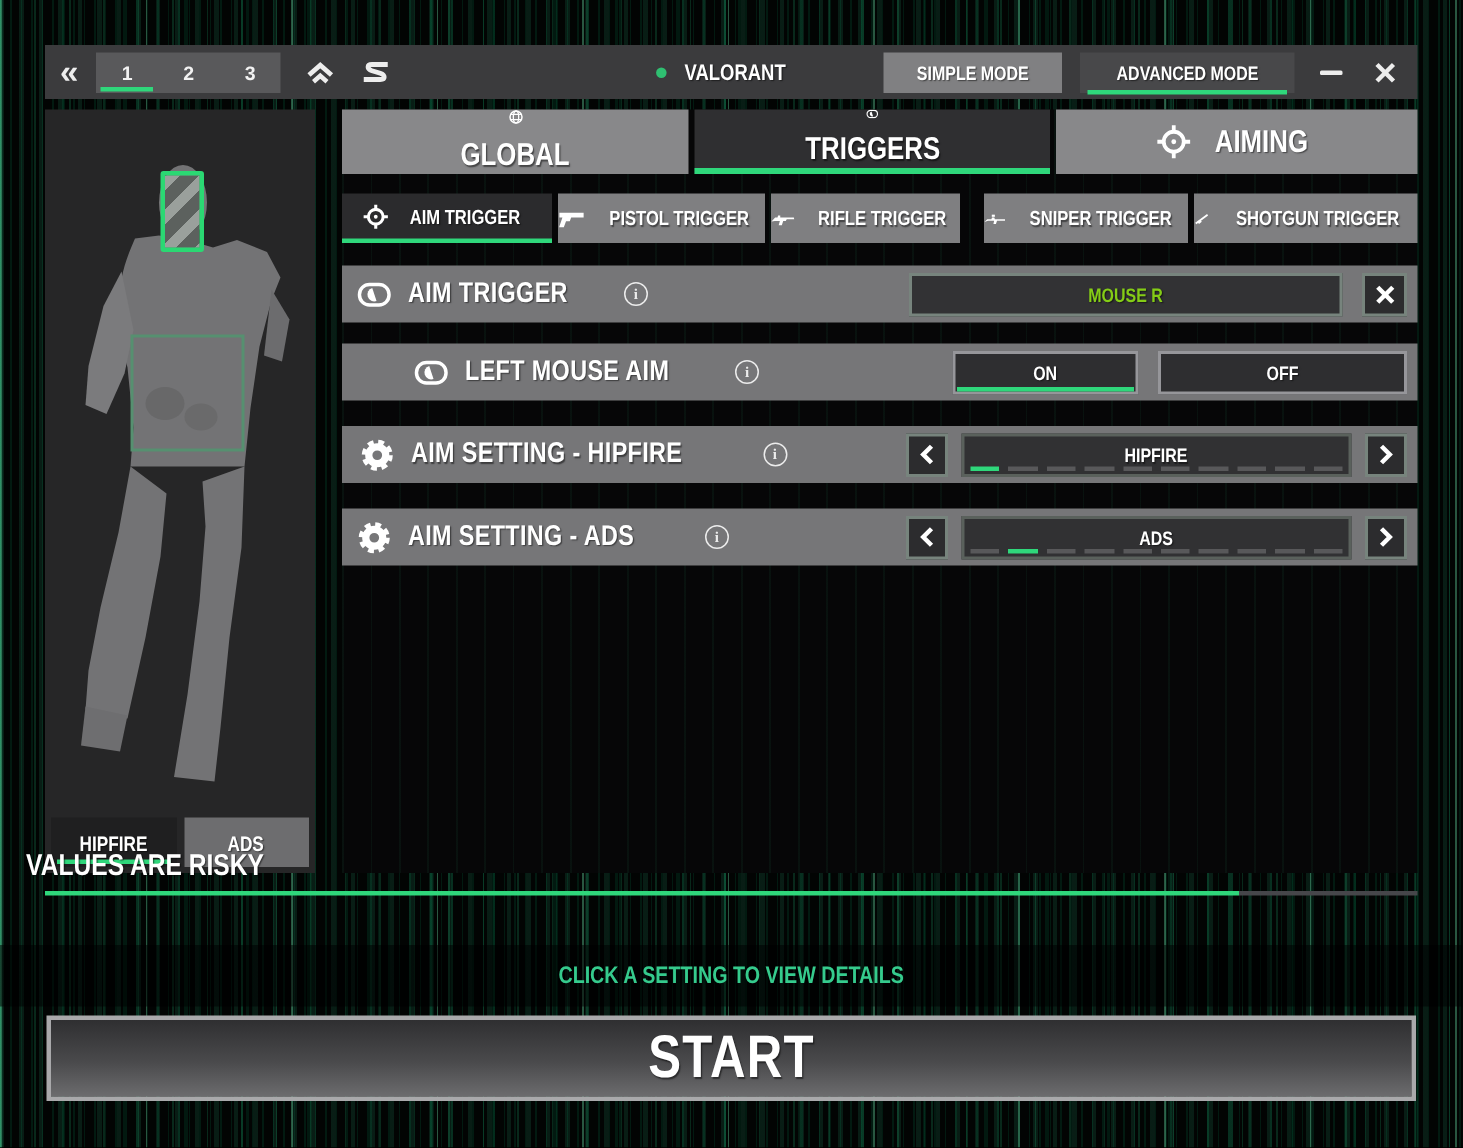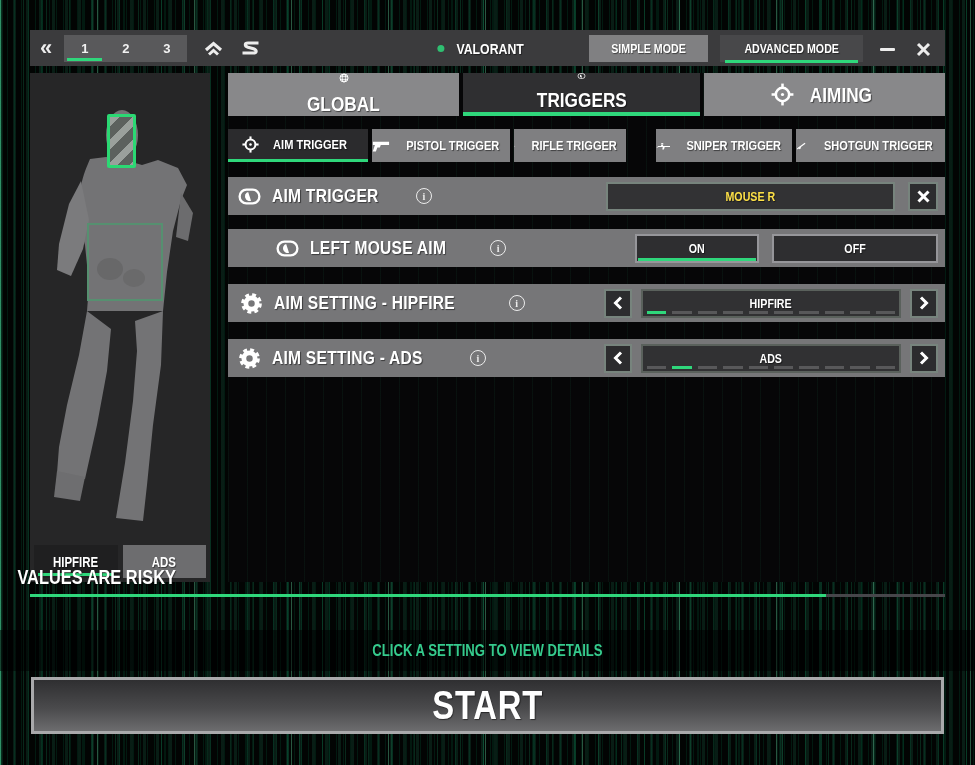--- a/index.html
+++ b/index.html
@@ -28,21 +28,21 @@
   }
   .back-ico{ color:#ededed; font-weight:bold; font-size:22px; line-height:30px; cursor:default; }
   .pagetabs{ display:flex; height:27px; background:#59595b; margin-left:12px; }
   .pagetab{ position:relative; width:41px; height:100%; display:flex; align-items:center; justify-content:center;
     color:#f2f2f2; font-weight:bold; font-size:13px; }
   .pagetab.active::after{ content:""; position:absolute; left:3px; right:3px; bottom:1px; height:3px; background:var(--accent); }
   .bar-ico{ margin-left:16px; display:flex; align-items:center; }
   .game-group{ position:absolute; left:50%; transform:translateX(-50%); display:flex; align-items:center; }
   .game-dot{ width:7px; height:7px; border-radius:50%; background:#2fbf71; margin-right:12px; }
   .game-name{ color:#fff; font-weight:bold; font-size:15px; }
-  .modes{ margin-left:auto; display:flex; align-items:flex-end; gap:12px; }
+  .modes{ margin-left:auto; display:flex; align-items:center; gap:12px; }
   .mode-btn{ position:relative; height:27px; padding:0 14px; display:flex; align-items:center; justify-content:center;
     color:#fff; font-weight:bold; font-size:13px; background:#808082; }
   .mode-btn.active{ background:#48484a; }
   .mode-btn.active::after{ content:""; position:absolute; left:5px; right:5px; bottom:-1px; height:3px; background:var(--accent); }
   .win-btn{ width:24px; height:24px; display:flex; align-items:center; justify-content:center; }
   .minus-glyph{ width:15px; height:3px; background:#ededed; border-radius:1px; }
 
   
   .left-panel{ position:absolute; left:30px; top:73px; width:180px; height:509px; background:#262627; }
   .char-svg{ position:absolute; left:0; top:0; }
@@ -75,21 +75,21 @@
   .row{ position:absolute; left:228px; width:717px; height:38px; background:#767678;
     display:flex; align-items:center; padding:0 7px 0 10px; }
   .row-ico{ width:28px; display:flex; align-items:center; }
   .row-lbl{ color:#fff; font-weight:bold; font-size:19px; margin-left:6px; letter-spacing:.3px; }
   .info-ico{ margin-left:14px; width:16px; height:16px; border:1.5px solid #ececec; border-radius:50%;
     color:#ececec; font-size:10px; font-weight:bold; display:flex; align-items:center; justify-content:center;
     font-family:"Liberation Serif","DejaVu Serif",serif; }
   .spacer{ flex:1; }
 
   .input-box{ width:289px; height:29px; background:#323234; border:2px solid #77847d;
-    display:flex; align-items:center; justify-content:center; color:#fde047; font-weight:bold; font-size:13px; }
+    display:flex; align-items:center; justify-content:center; color:#84cc16; font-weight:bold; font-size:13px; }
   .x-btn{ width:30px; height:29px; margin-left:13px; background:#2c2c2e; border:2px solid #77847d;
     display:flex; align-items:center; justify-content:center; }
 
   .toggle-btn{ position:relative; width:124px; height:29px; background:#2e2e30; border:2px solid #96969a;
     display:flex; align-items:center; justify-content:center; color:#fff; font-weight:bold; font-size:13px;margin-left:40px; }
   .toggle-btn.off-btn{ width:166px; margin-left:13px; }
   .toggle-btn.active::after{ content:""; position:absolute; left:1px; right:1px; bottom:0; height:3px; background:var(--accent); }
 
   .sel-btn{ width:28px; height:29px; background:#2c2c2e; border:2px solid #77847d;
     display:flex; align-items:center; justify-content:center; }
@@ -238,21 +238,21 @@
       <circle cx="10" cy="10" r="1.5" fill="#fff"></circle>
     </svg>
     <span class="lbl cond tshadow">AIM TRIGGER</span>
   </div>
   <div class="sub-tab" style="left:372px;width:138px;">
     <svg width="19" height="14" viewBox="0 0 20 14">
       <path d="M1 2.5 H18.5 V6 H9.5 L8.5 8.6 H5.8 L4.2 13 H0.8 L3.2 6 H1 Z" fill="#fff"></path>
     </svg>
     <span class="lbl cond tshadow">PISTOL TRIGGER</span>
   </div>
-  <div class="sub-tab" style="left:514px;width:112px;">
+  <div class="sub-tab" style="left:514px;width:126px;">
     <svg width="21" height="14" viewBox="0 0 24 14">
       <path d="M0.5 9.5 L4.2 5.5 H6.6 L7.2 3.5 H9.4 V5.5 H23.2 L23.6 7.2 H16 L15 9 H12.4 L11 13.4 H7.8 L9 9 H3.8 Z" fill="#fff"></path>
     </svg>
     <span class="lbl cond tshadow">RIFLE TRIGGER</span>
   </div>
   <div class="sub-tab" style="left:656px;width:136px;">
     <svg width="21" height="14" viewBox="0 0 24 14">
       <rect x="8.6" y="2.2" width="3.4" height="2.4" fill="#fff"></rect>
       <path d="M0.5 10.4 L3.6 7.2 H8.2 L8.8 5.4 H11.4 L12 7.2 H23.5 V8.8 H14.4 L13.2 12.6 H10.4 L11.2 8.8 H4.4 Z" fill="#fff"></path>
     </svg>

